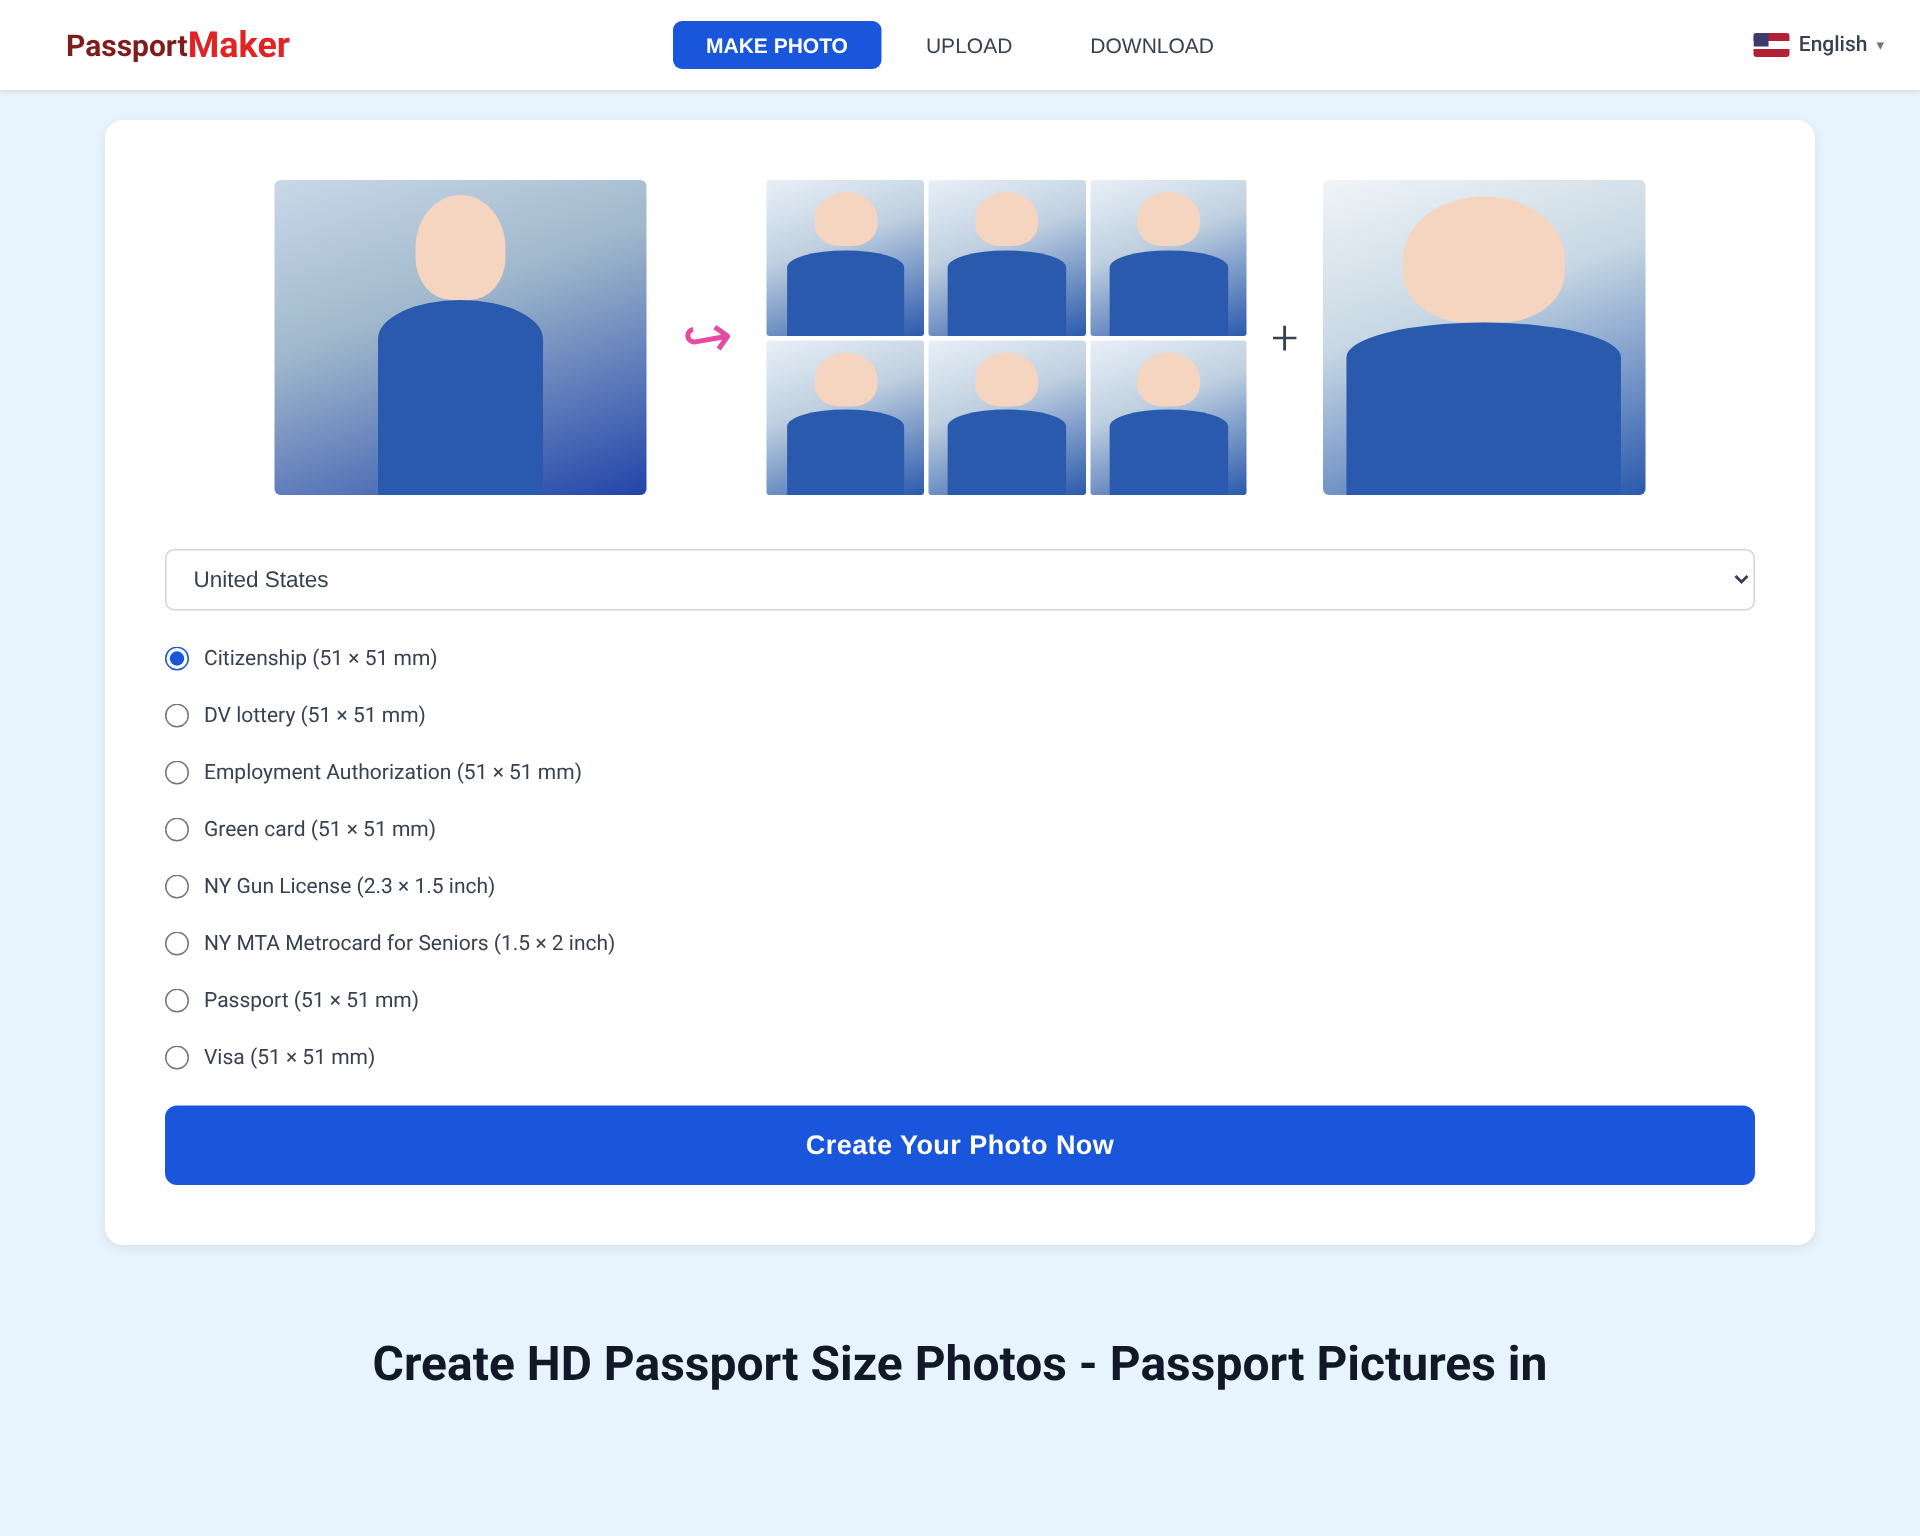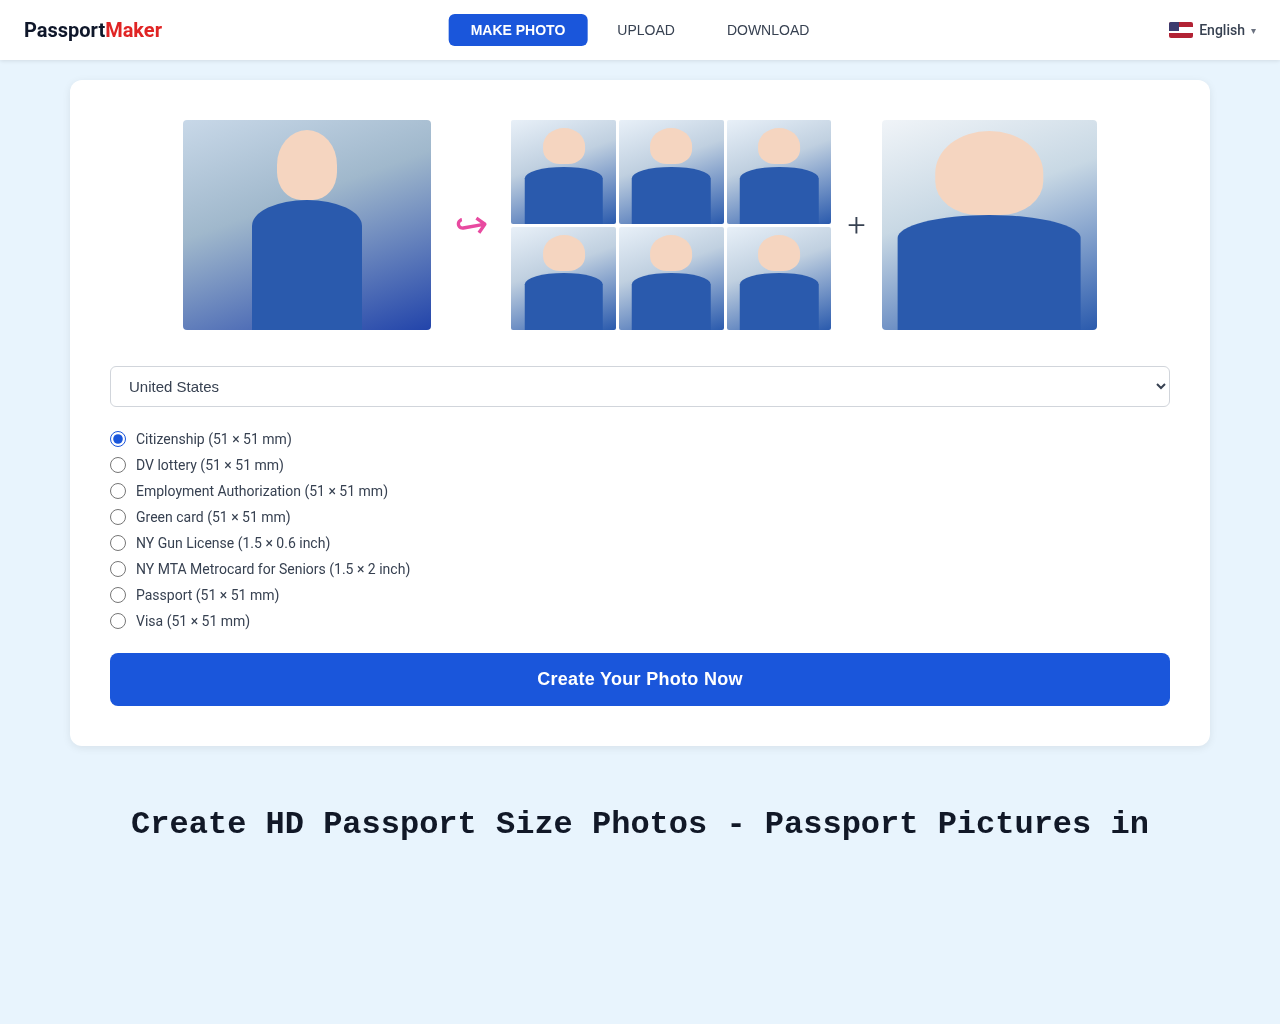--- a/index.html
+++ b/index.html
@@ -20,24 +20,25 @@
       position: relative;
     }
     .logo-area {
       display: flex;
       align-items: center;
       gap: 0;
     }
     .logo-passport {
       font-size: 20px;
       font-weight: 700;
-      color: #0f172a;
+      color: #7f1d1d;
+      margin-left: 20px;
     }
     .logo-maker {
-      font-size: 20px;
+      font-size: 24px;
       font-weight: 700;
       color: #e02424;
       text-align: right;
     }
     .header-nav {
       display: flex;
       align-items: flex-start;
       gap: 8px;
       position: absolute;
       left: 50%;
@@ -253,21 +254,21 @@
       font-size: 15px;
       color: #374151;
       background: #fff;
       appearance: auto;
       margin-bottom: 24px;
       cursor: pointer;
     }
     .radio-options {
       display: flex;
       flex-direction: column;
-      gap: 10px;
+      gap: 22px;
       margin-bottom: 24px;
     }
     .radio-item {
       display: flex;
       align-items: center;
       gap: 10px;
       cursor: pointer;
     }
     .radio-item input[type="radio"] {
       width: 16px;
@@ -290,21 +291,20 @@
       font-weight: 600;
       cursor: pointer;
       letter-spacing: 0.3px;
     }
 
     
     .bottom-heading {
       text-align: center;
       margin-top: 40px;
       padding: 0 70px;
-      font-family: Liberation Mono, monospace;
     }
     .bottom-heading h2 {
       font-size: 32px;
       font-weight: 700;
       color: #111827;
     }
   </style>
 </head>
 <body>
 
@@ -393,21 +393,21 @@
           <label class="radio-item">
             <input type="radio" name="photo-type" value="employment" style="">
             <span class="radio-label">Employment Authorization (51 × 51 mm)</span>
           </label>
           <label class="radio-item">
             <input type="radio" name="photo-type" value="green_card" style="">
             <span class="radio-label">Green card (51 × 51 mm)</span>
           </label>
           <label class="radio-item">
             <input type="radio" name="photo-type" value="ny_gun" style="">
-            <span class="radio-label">NY Gun License (1.5 × 0.6 inch)</span>
+            <span class="radio-label">NY Gun License (2.3 × 1.5 inch)</span>
           </label>
           <label class="radio-item">
             <input type="radio" name="photo-type" value="ny_mta" style="">
             <span class="radio-label">NY MTA Metrocard for Seniors (1.5 × 2 inch)</span>
           </label>
           <label class="radio-item">
             <input type="radio" name="photo-type" value="passport" style="">
             <span class="radio-label">Passport (51 × 51 mm)</span>
           </label>
           <label class="radio-item">

